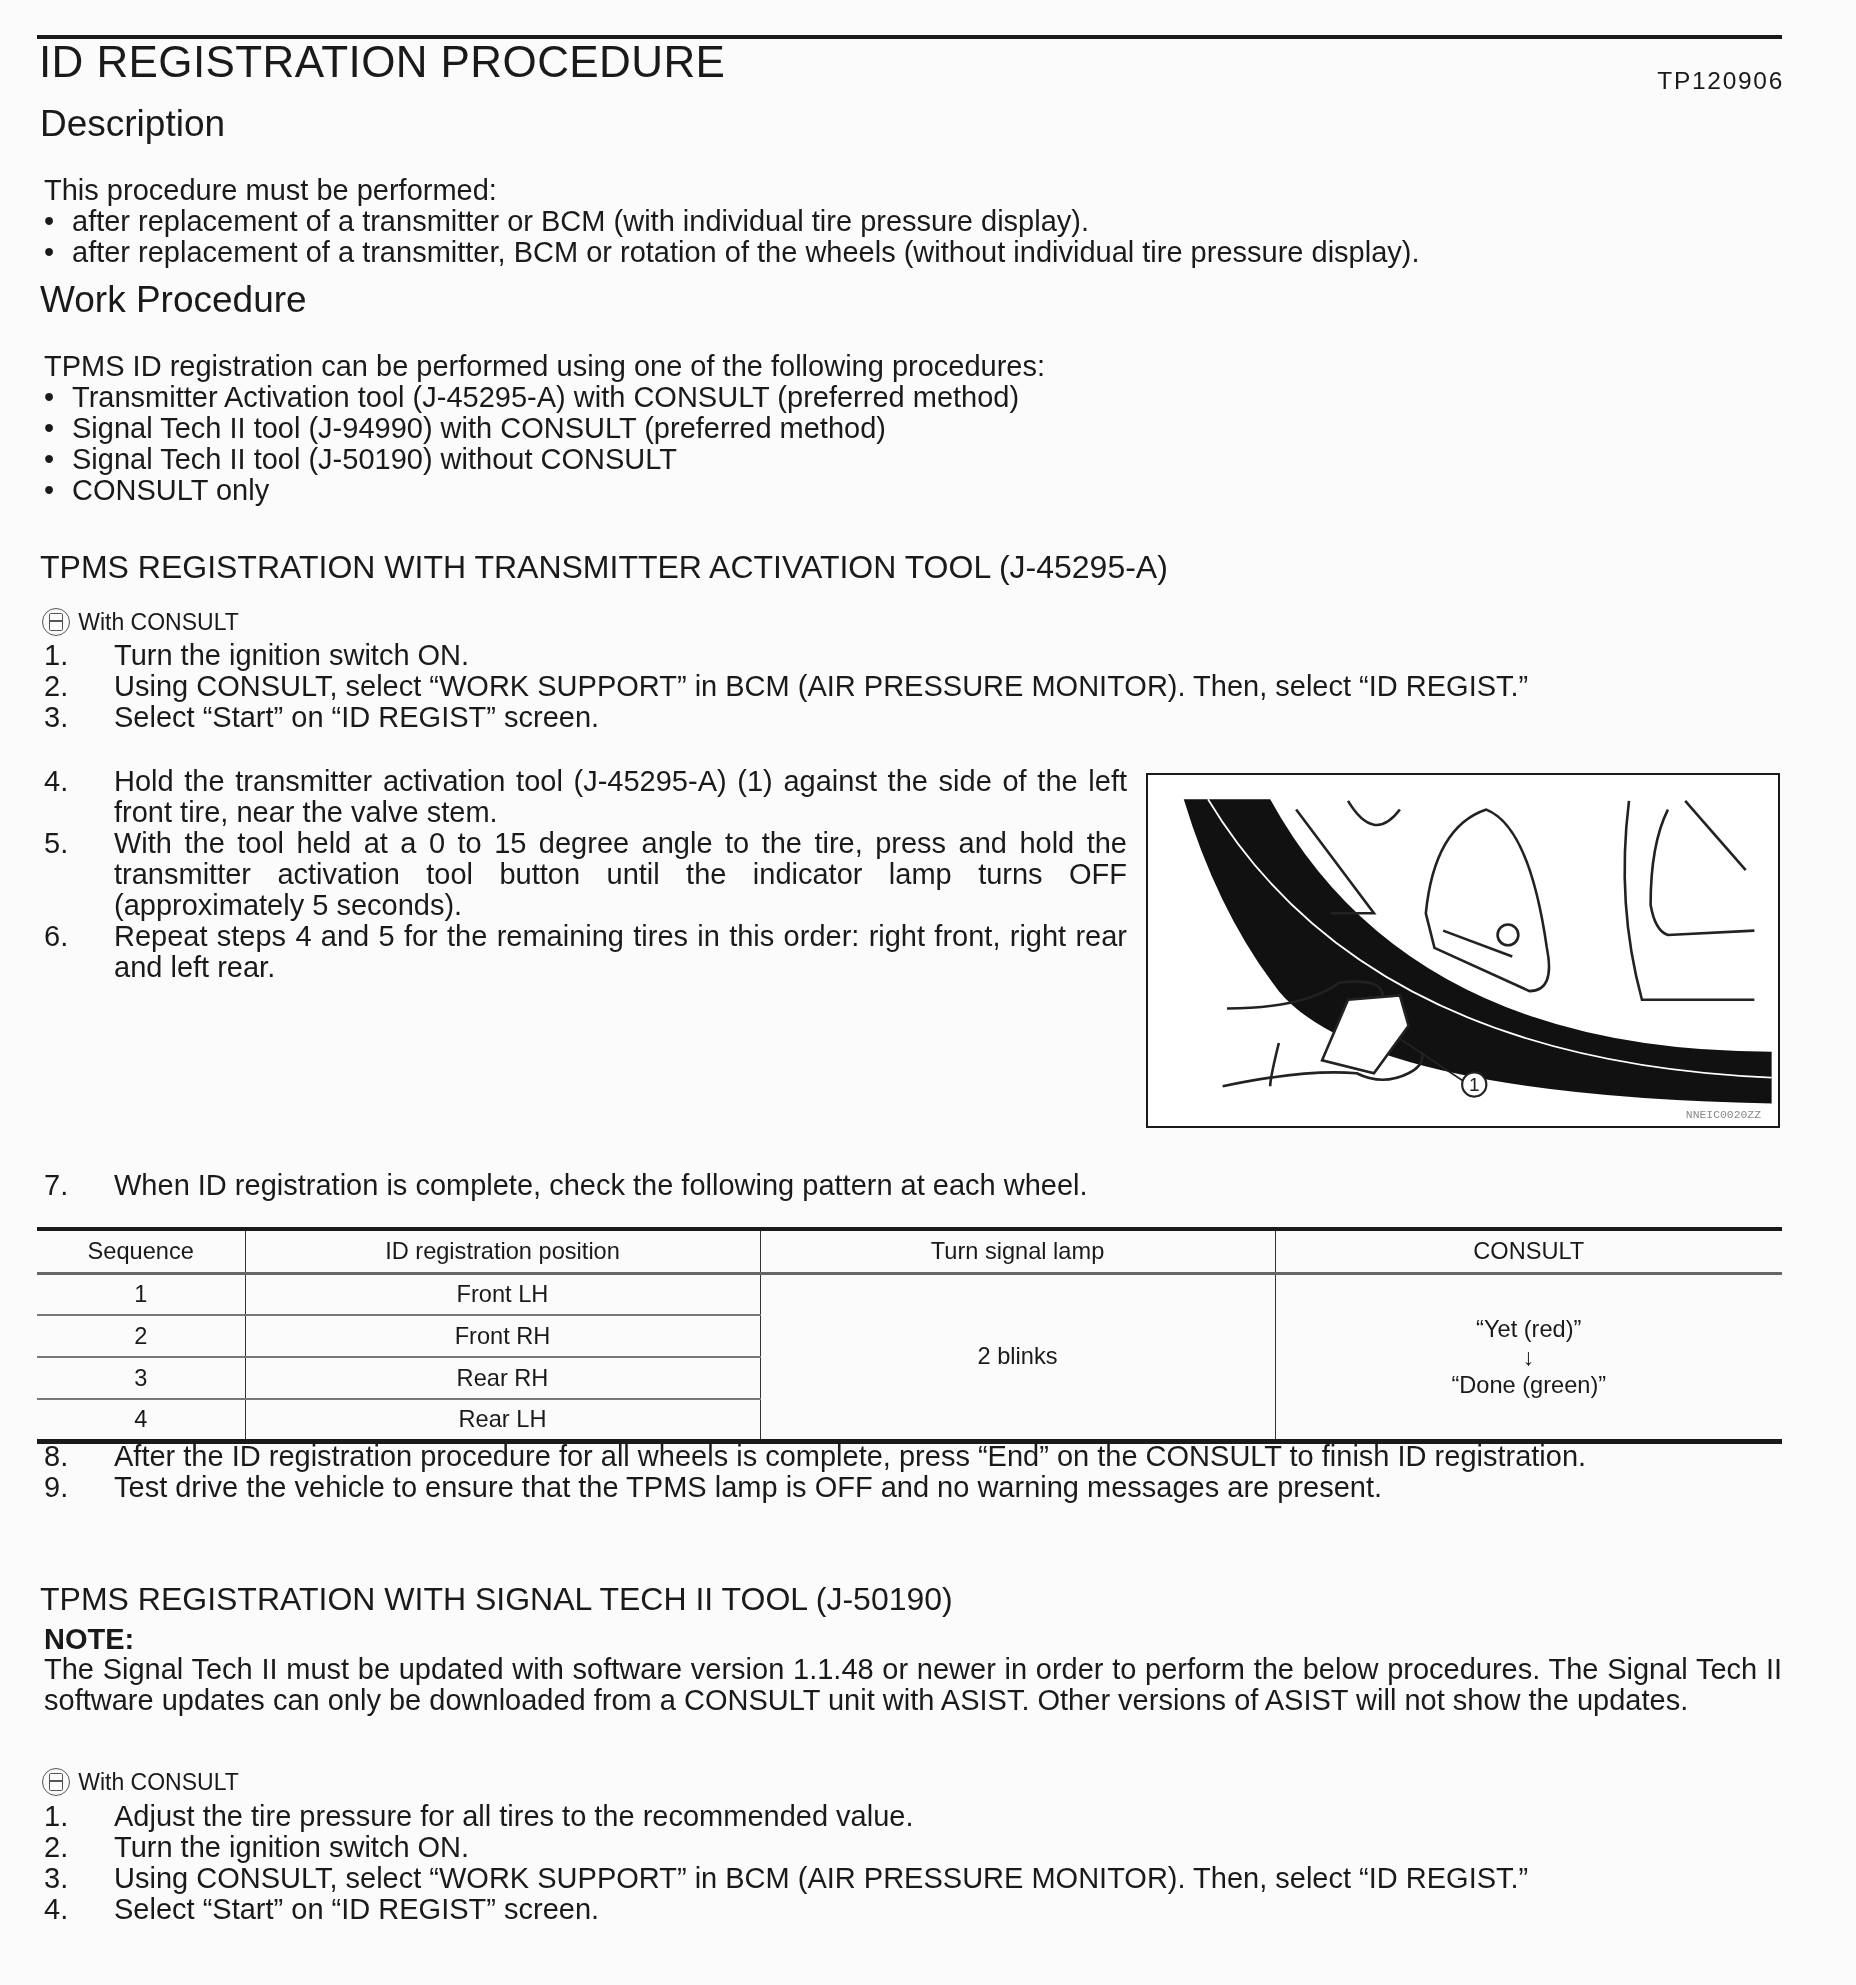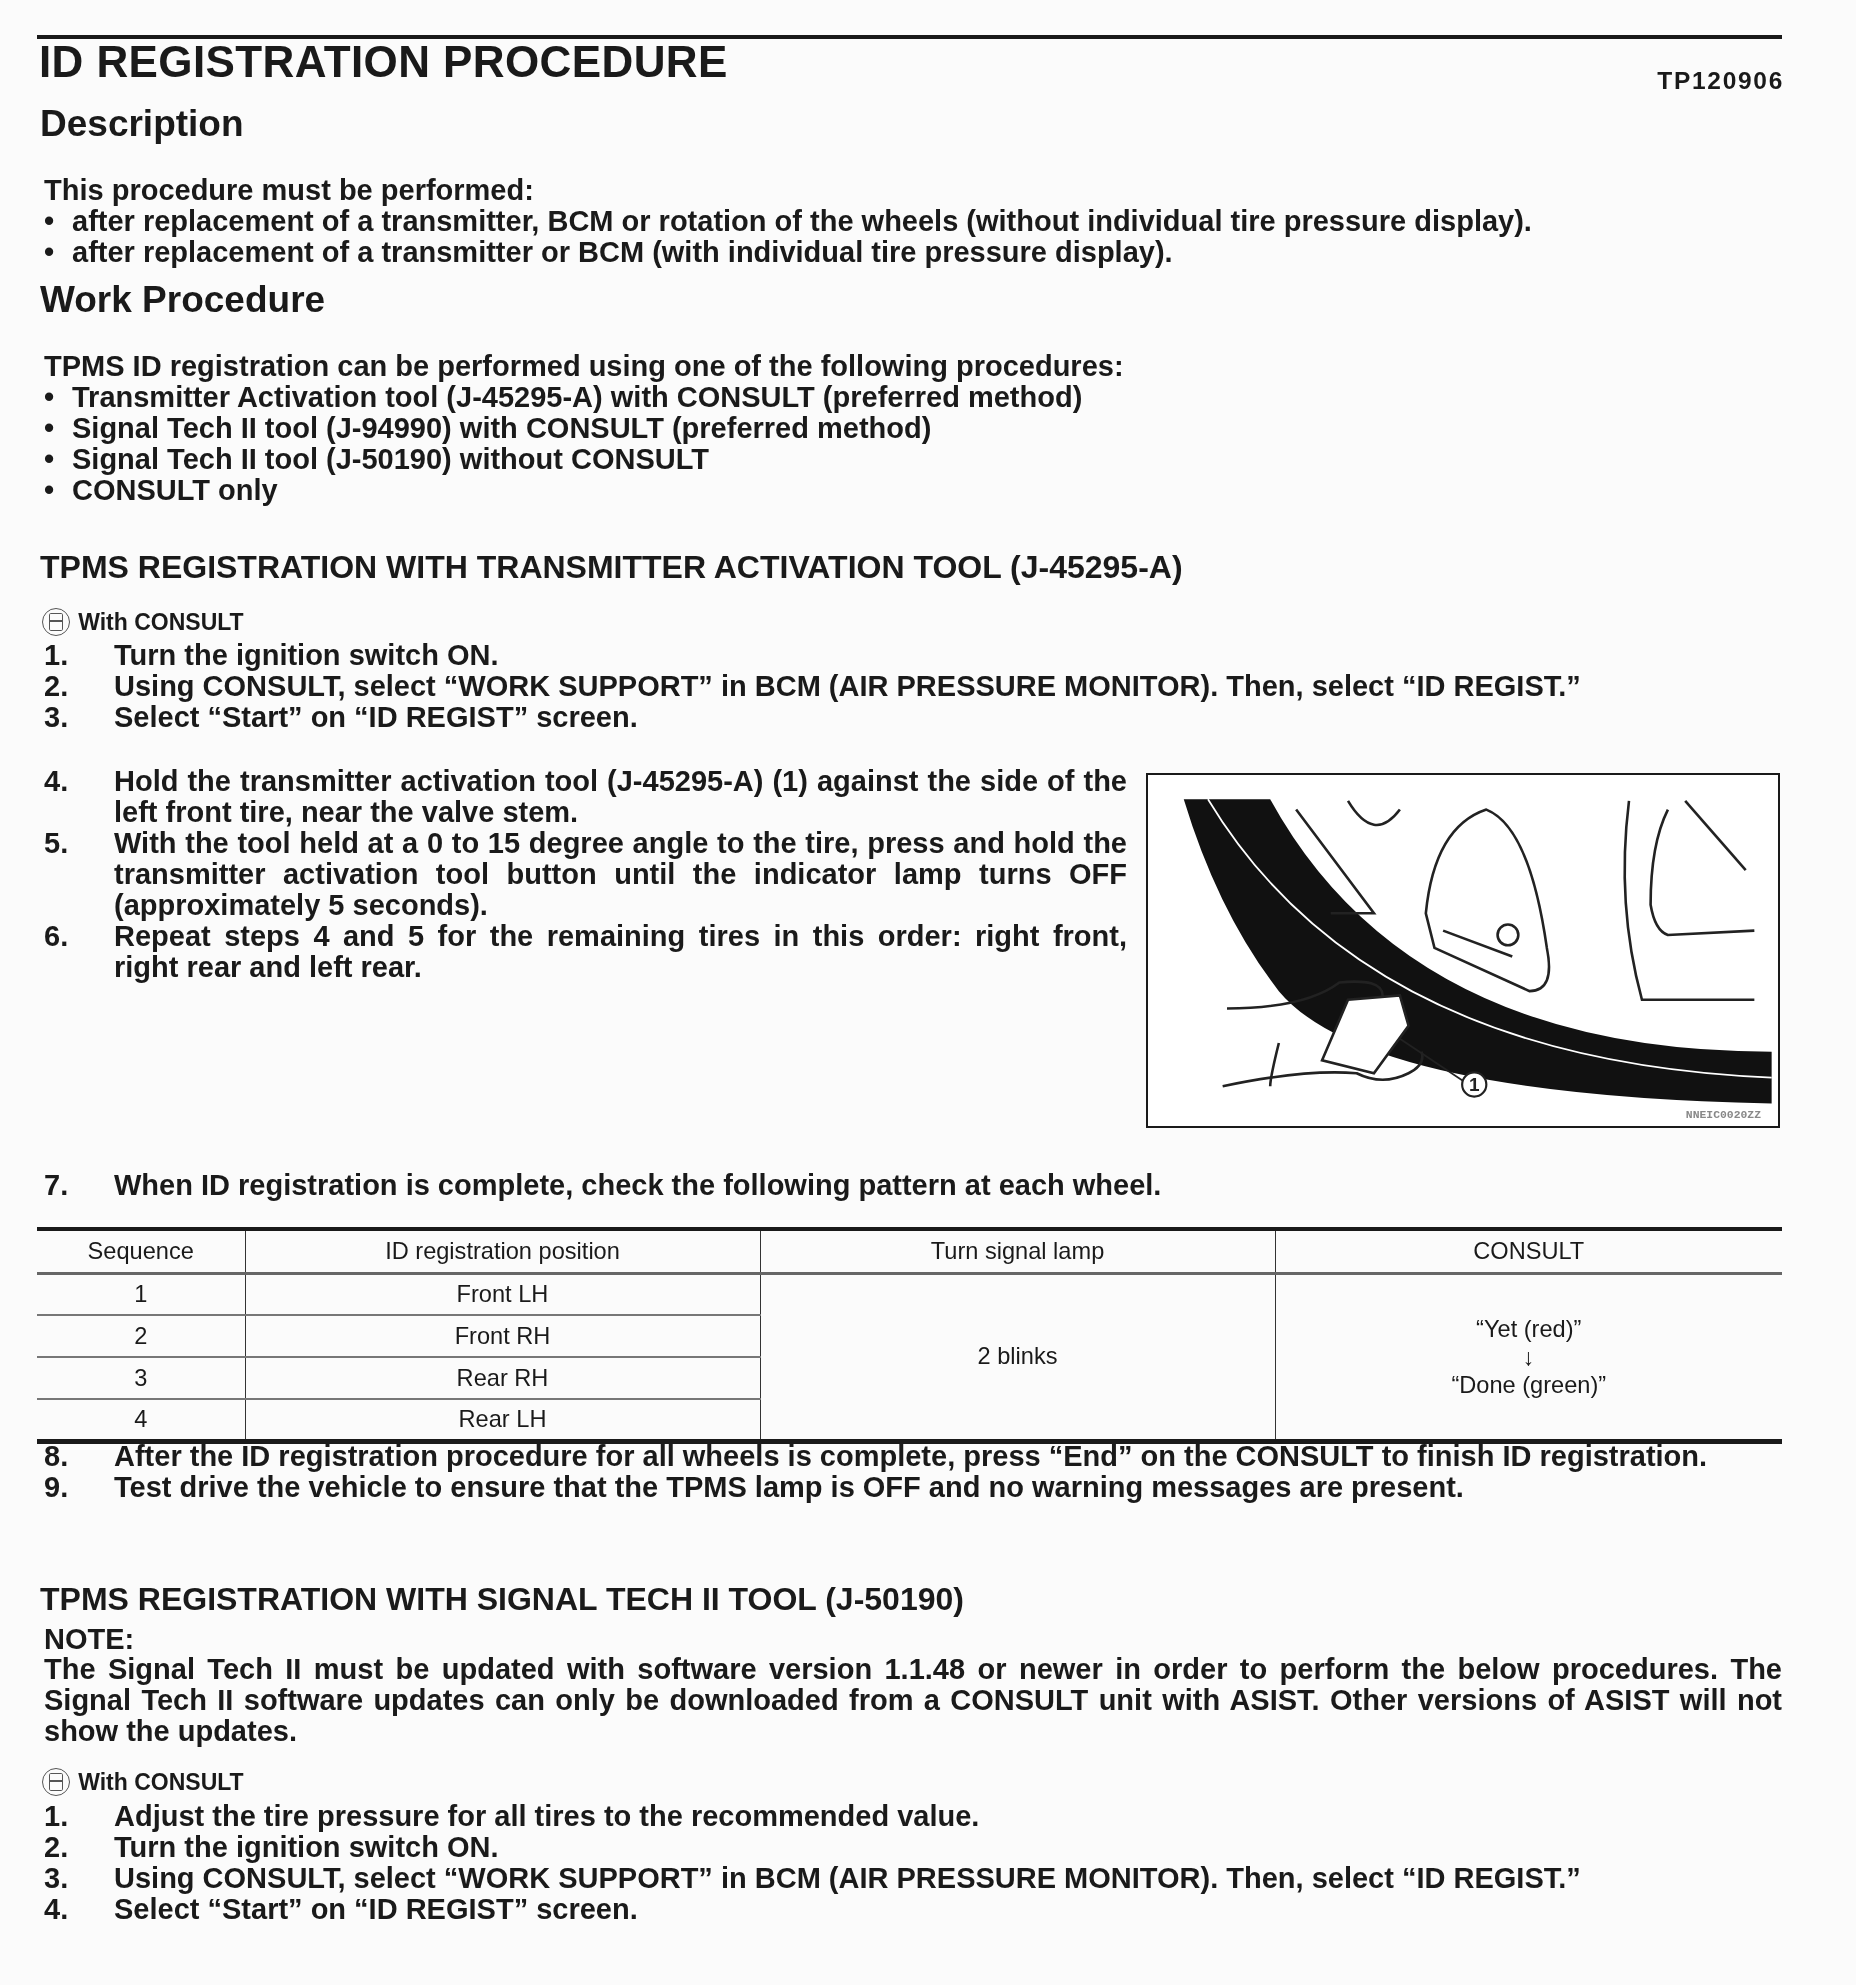--- a/index.html
+++ b/index.html
@@ -4,21 +4,21 @@
 <style>
   * { box-sizing: border-box; margin: 0; padding: 0; }
   html, body {
     width: 1856px; height: 1985px;
     background: #fbfbfb;
     color: #1a1a1a;
     font-family: "Liberation Sans", sans-serif;
     overflow: hidden;
   }
   .page { position: relative; width: 1856px; height: 1985px; }
-  .abs { position: absolute; font-weight: bold; }
+  .abs { position: absolute; }
 
   .top-rule { left: 37px; top: 35px; width: 1745px; height: 4.4px; background: #1a1a1a; }
   .doc-title { left: 39px; top: 37px; font-size: 44px; letter-spacing: 0.4px; }
   .doc-code { right: 72px; top: 47px; font-size: 24.5px; letter-spacing: 1.7px; margin-top: 20px; }
 
   .h2 { font-size: 37px; }
   .h3 { font-size: 32px; }
   .body { font-size: 29px; line-height: 31px; }
 
   .bullet-list { list-style: none; }
@@ -74,22 +74,22 @@
 <div class="page">
 
   <div class="abs top-rule"></div>
   <div class="abs doc-title">ID REGISTRATION PROCEDURE</div>
   <div class="abs doc-code">TP120906</div>
 
   <div class="abs h2" style="left:40px; top:103px;">Description</div>
   <div class="abs body" style="left:44px; top:175px; width:1738px;">
     <div>This procedure must be performed:</div>
     <ul class="bullet-list">
+      <li>after replacement of a transmitter or BCM (with individual tire pressure display).</li>
       <li>after replacement of a transmitter, BCM or rotation of the wheels (without individual tire pressure display).</li>
-      <li>after replacement of a transmitter or BCM (with individual tire pressure display).</li>
     </ul>
   </div>
 
   <div class="abs h2" style="left:40px; top:279px;">Work Procedure</div>
   <div class="abs body" style="left:44px; top:351px; width:1738px;">
     <div>TPMS ID registration can be performed using one of the following procedures:</div>
     <ul class="bullet-list">
       <li>Transmitter Activation tool (J-45295-A) with CONSULT (preferred method)</li>
       <li>Signal Tech II tool (J-94990) with CONSULT (preferred method)</li>
       <li>Signal Tech II tool (J-50190) without CONSULT</li>

